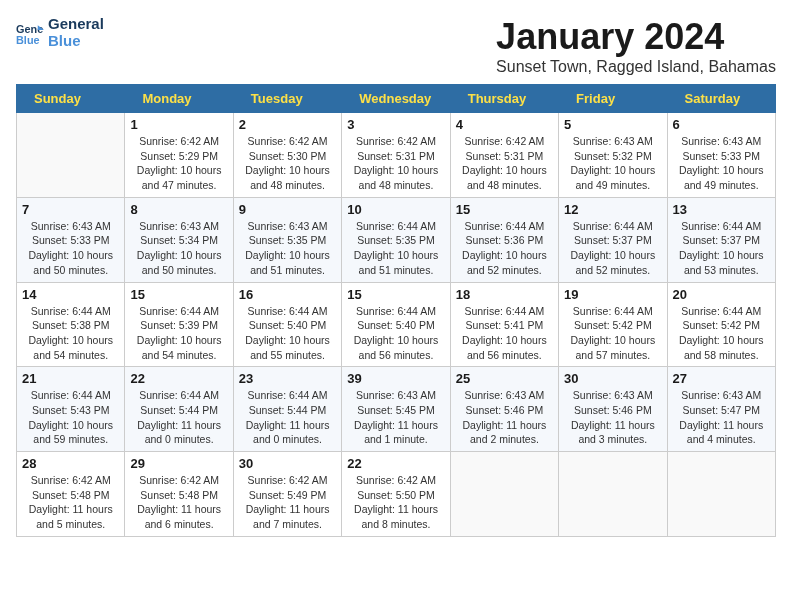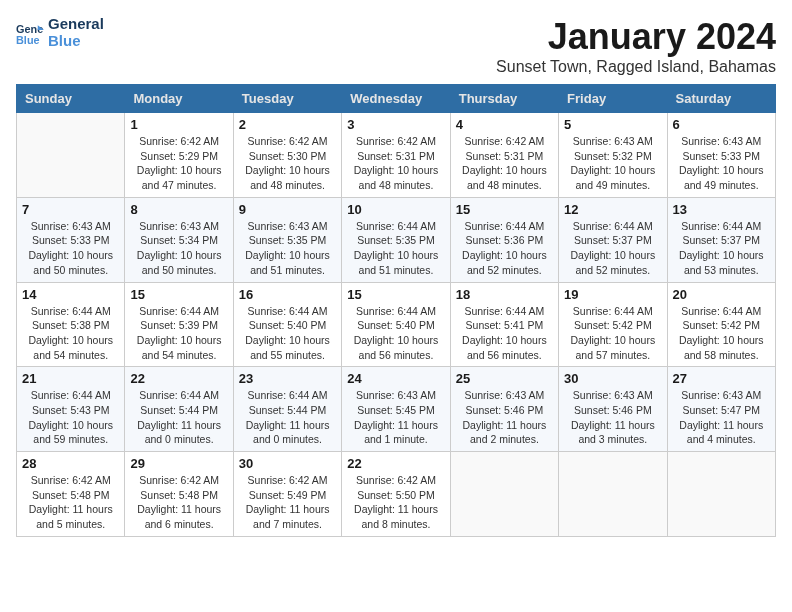--- a/index.html
+++ b/index.html
@@ -19,41 +19,40 @@
     .logo {
       display: flex;
       align-items: center;
       gap: 4px;
     }
     .logo-icon {
       width: 28px;
       height: 28px;
     }
     .title-section {
-      text-align: right;
       margin-left: 37px;
     }
     .month-title {
       font-size: 36px;
       font-weight: bold;
       color: #1a1a1a;
     }
     .location-title {
       font-size: 16px;
       color: #333;
     }
     .calendar-table {
       width: 100%;
       border-collapse: collapse;
       font-size: 11px;
     }
     .calendar-table th {
       background-color: #2e6da4;
-      color: #e5e5e5;
-      padding: 6px 8px;
+      color: #fde047;
+      padding: 6px 17px;
       text-align: left;
       font-size: 13px;
       font-weight: bold;
       border: 1px solid #2e6da4;
     }
     .calendar-table td {
       vertical-align: top;
       border: 1px solid #ccc;
       padding: 4px 5px;
       width: 108px;
@@ -277,21 +276,21 @@
 and 0 minutes.</div>
         </td>
         <td>
           <span class="day-number">23</span>
           <div class="day-info" style="white-space: pre-line;">Sunrise: 6:44 AM
 Sunset: 5:44 PM
 Daylight: 11 hours
 and 0 minutes.</div>
         </td>
         <td>
-          <span class="day-number">24</span>
+          <span class="day-number">39</span>
           <div class="day-info" style="white-space: pre-line;">Sunrise: 6:43 AM
 Sunset: 5:45 PM
 Daylight: 11 hours
 and 1 minute.</div>
         </td>
         <td>
           <span class="day-number">25</span>
           <div class="day-info" style="white-space: pre-line;">Sunrise: 6:43 AM
 Sunset: 5:46 PM
 Daylight: 11 hours

